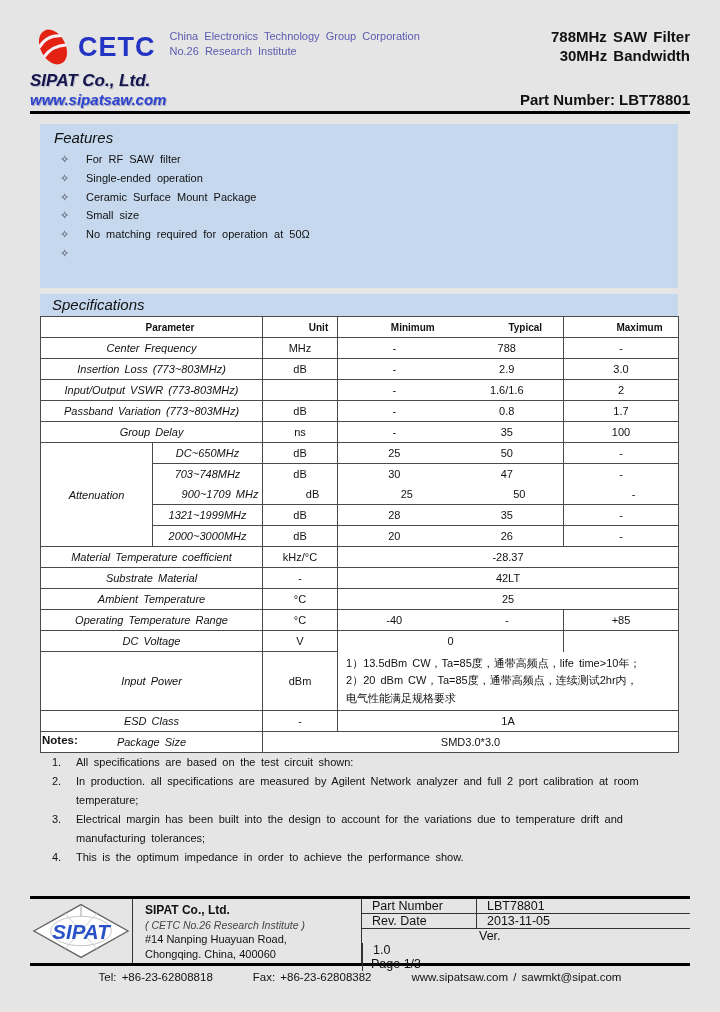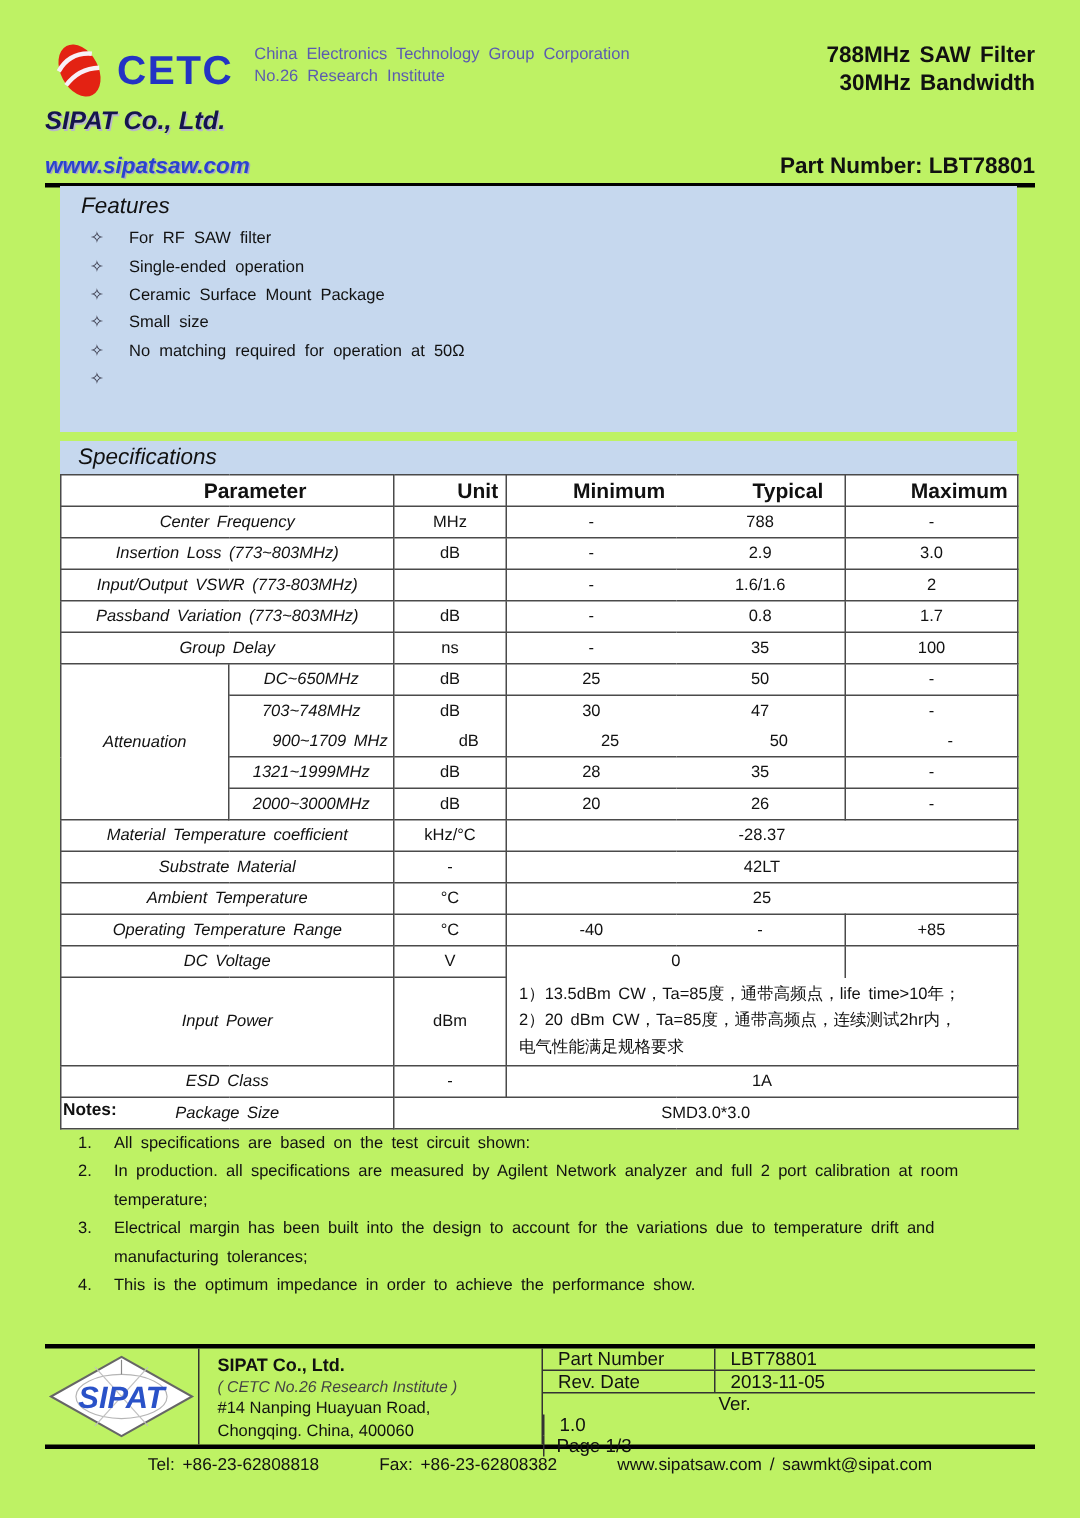--- a/index.html
+++ b/index.html
@@ -1,45 +1,45 @@
 <!DOCTYPE html>
 <html><head>
 <meta charset="utf-8">
 <style>
   html,body { margin:0; padding:0; }
-  .page { position:relative; width:720px; height:1012px; background:#bef264;
+  .page { position:relative; width:720px; height:1012px; background:#e5e5e5;
           font-family:"Liberation Sans", sans-serif; color:#111; overflow:hidden; }
 
   
   .hdr { position:absolute; top:24px; left:30px; width:660px; }
   .hdr-top { display:flex; align-items:flex-start; }
   .cetc-logo { display:flex; align-items:center; }
   .cetc-text { font-size:27px; font-weight:bold; color:#2333c4; letter-spacing:1px; margin:0 14px 0 2px; }
   .cetc-company { font-size:11px; color:#5b5bb0; line-height:15px; padding-top:5px; word-spacing:3px; }
   .product-title { margin-left:auto; text-align:right; font-size:15px; font-weight:bold; line-height:19px; padding-top:3px; word-spacing:2px; }
   .sipat-line { font-size:17px; font-weight:bold; font-style:italic; color:#15154d; margin-top:1px; text-shadow:1px 1px 0 #b8b8c8; }
-  .hdr-bottom { display:flex; justify-content:space-between; align-items:flex-start; margin-top:11px; }
+  .hdr-bottom { display:flex; justify-content:space-between; align-items:flex-start; margin-top:0px; }
   .website { font-size:15px; font-weight:bold; font-style:italic; color:#2b43cf; text-shadow:1px 1px 0 #a8a8c0; }
   .pn { font-size:15px; font-weight:bold; }
   .rule { height:3px; background:#000; margin-top:3px; }
 
   
   .features { position:absolute; top:124px; left:40px; width:638px; height:164px;
               background:#c6d8ee; box-sizing:border-box; padding:5px 14px; }
   .features-title { font-style:italic; font-size:15px; margin-bottom:4px; }
   .feat-item { font-size:11px; line-height:18.8px; word-spacing:3px; display:flex; }
   .feat-item .bullet { width:32px; padding-left:6px; box-sizing:border-box; color:#334; }
 
   
   .specs { position:absolute; top:294px; left:40px; width:638px; }
   .specs-title { background:#c6d8ee; font-style:italic; font-size:15px; padding:2px 12px 3px; box-sizing:border-box; }
   table.spec { border-collapse:collapse; width:100%; table-layout:fixed; background:#fff; }
   .spec td, .spec th { border:1px solid #4a4a4a; height:20px; font-size:11px; font-weight:normal;
                        text-align:center; padding:0 2px; overflow:hidden; word-spacing:2px; }
-  .spec th { font-weight:bold; font-size:14px;padding-left:39px; }
+  .spec th { font-weight:bold; font-size:10px;padding-left:39px; }
   .spec .param { font-style:italic; }
   .spec .nr { border-right:none; }
   .spec .nl { border-left:none; }
   .spec .nb { border-bottom:none; }
   .spec .nt { border-top:none;padding-left:27px; }
   .spec .ip { text-align:left; padding:3px 8px; line-height:17.5px; }
 
   
   .notes { position:absolute; top:734px; left:42px; width:644px; }
   .notes-label { font-weight:bold; font-size:11.5px; margin-bottom:7px; }

